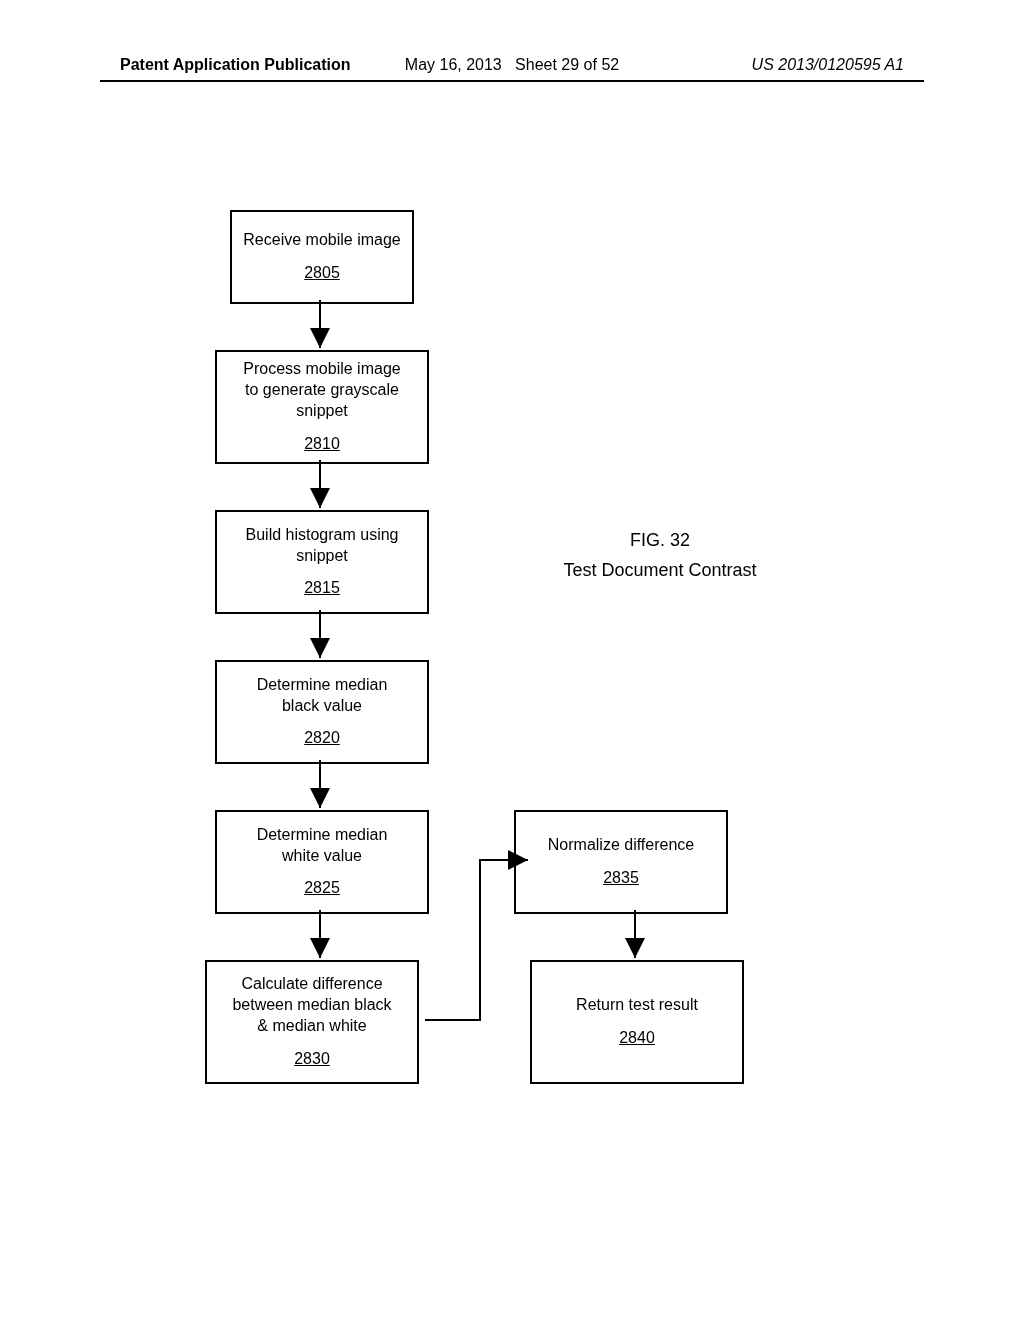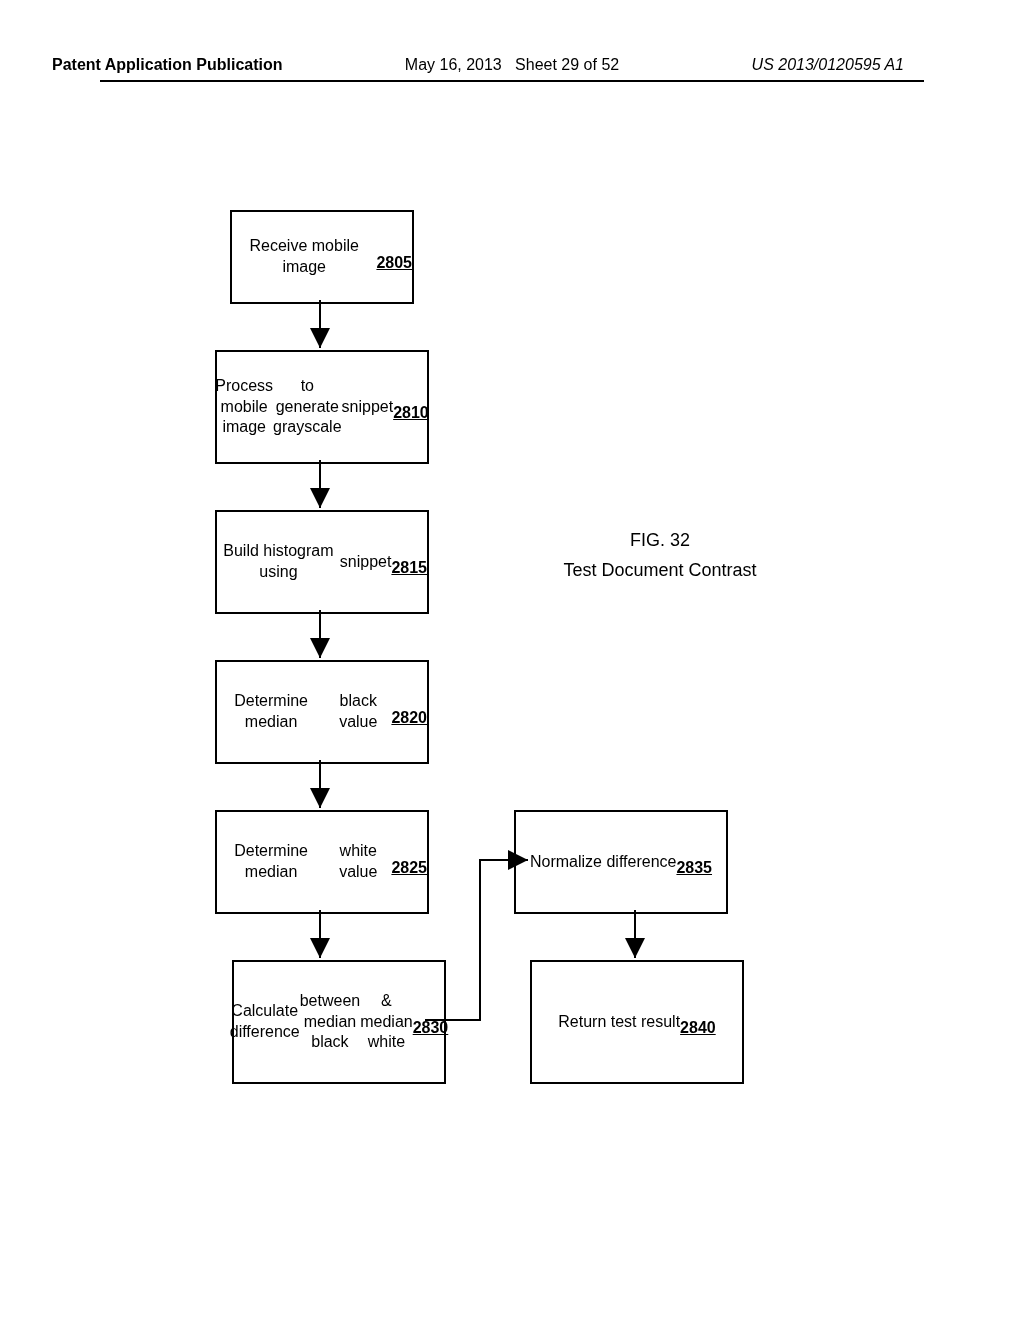--- a/index.html
+++ b/index.html
@@ -10,21 +10,21 @@
     width: 1024px;
     height: 1320px;
     position: relative;
     color: #000;
   }
   .header {
     position: absolute;
     top: 56px;
     left: 0;
     right: 0;
-    padding: 0 120px 0 52px;
+    padding: 0 120px 0 120px;
     display: flex;
     justify-content: space-between;
     font-size: 16px;
   }
   .header .left {
     font-weight: bold;
   }
   .header .mid {
     position: absolute;
     left: 50%;
@@ -47,26 +47,27 @@
     left: 0;
     right: 0;
   }
   .box {
     position: absolute;
     border: 2px solid #000;
     background: #fff;
     text-align: center;
     font-size: 16px;
     display: flex;
+    flex-direction: column;
     justify-content: center;
     align-items: center;
     line-height: 1.3;
   }
   .box .num {
-    font-weight: bold;
+    font-weight: normal;
     text-decoration: underline;
     margin-top: 12px;
   }
   .fig-title {
     position: absolute;
     font-weight: normal;
     font-size: 18px;
     text-align: center;
     width: 260px;
   }
@@ -115,21 +116,21 @@
     <div>black value</div>
     <div class="num">2820</div>
   </div>
 
   <div class="box" style="left:215px; top:610px; width:210px; height:100px;">
     <div>Determine median</div>
     <div>white value</div>
     <div class="num">2825</div>
   </div>
 
-  <div class="box" style="left:232px; top:760px; width:210px; height:120px;">
+  <div class="box" style="left:205px; top:760px; width:210px; height:120px;">
     <div>Calculate difference</div>
     <div>between median black</div>
     <div>&amp; median white</div>
     <div class="num">2830</div>
   </div>
 
   <div class="box" style="left:514px; top:610px; width:210px; height:100px;text-align:right;">
     <div>Normalize difference</div>
     <div class="num">2835</div>
   </div>

